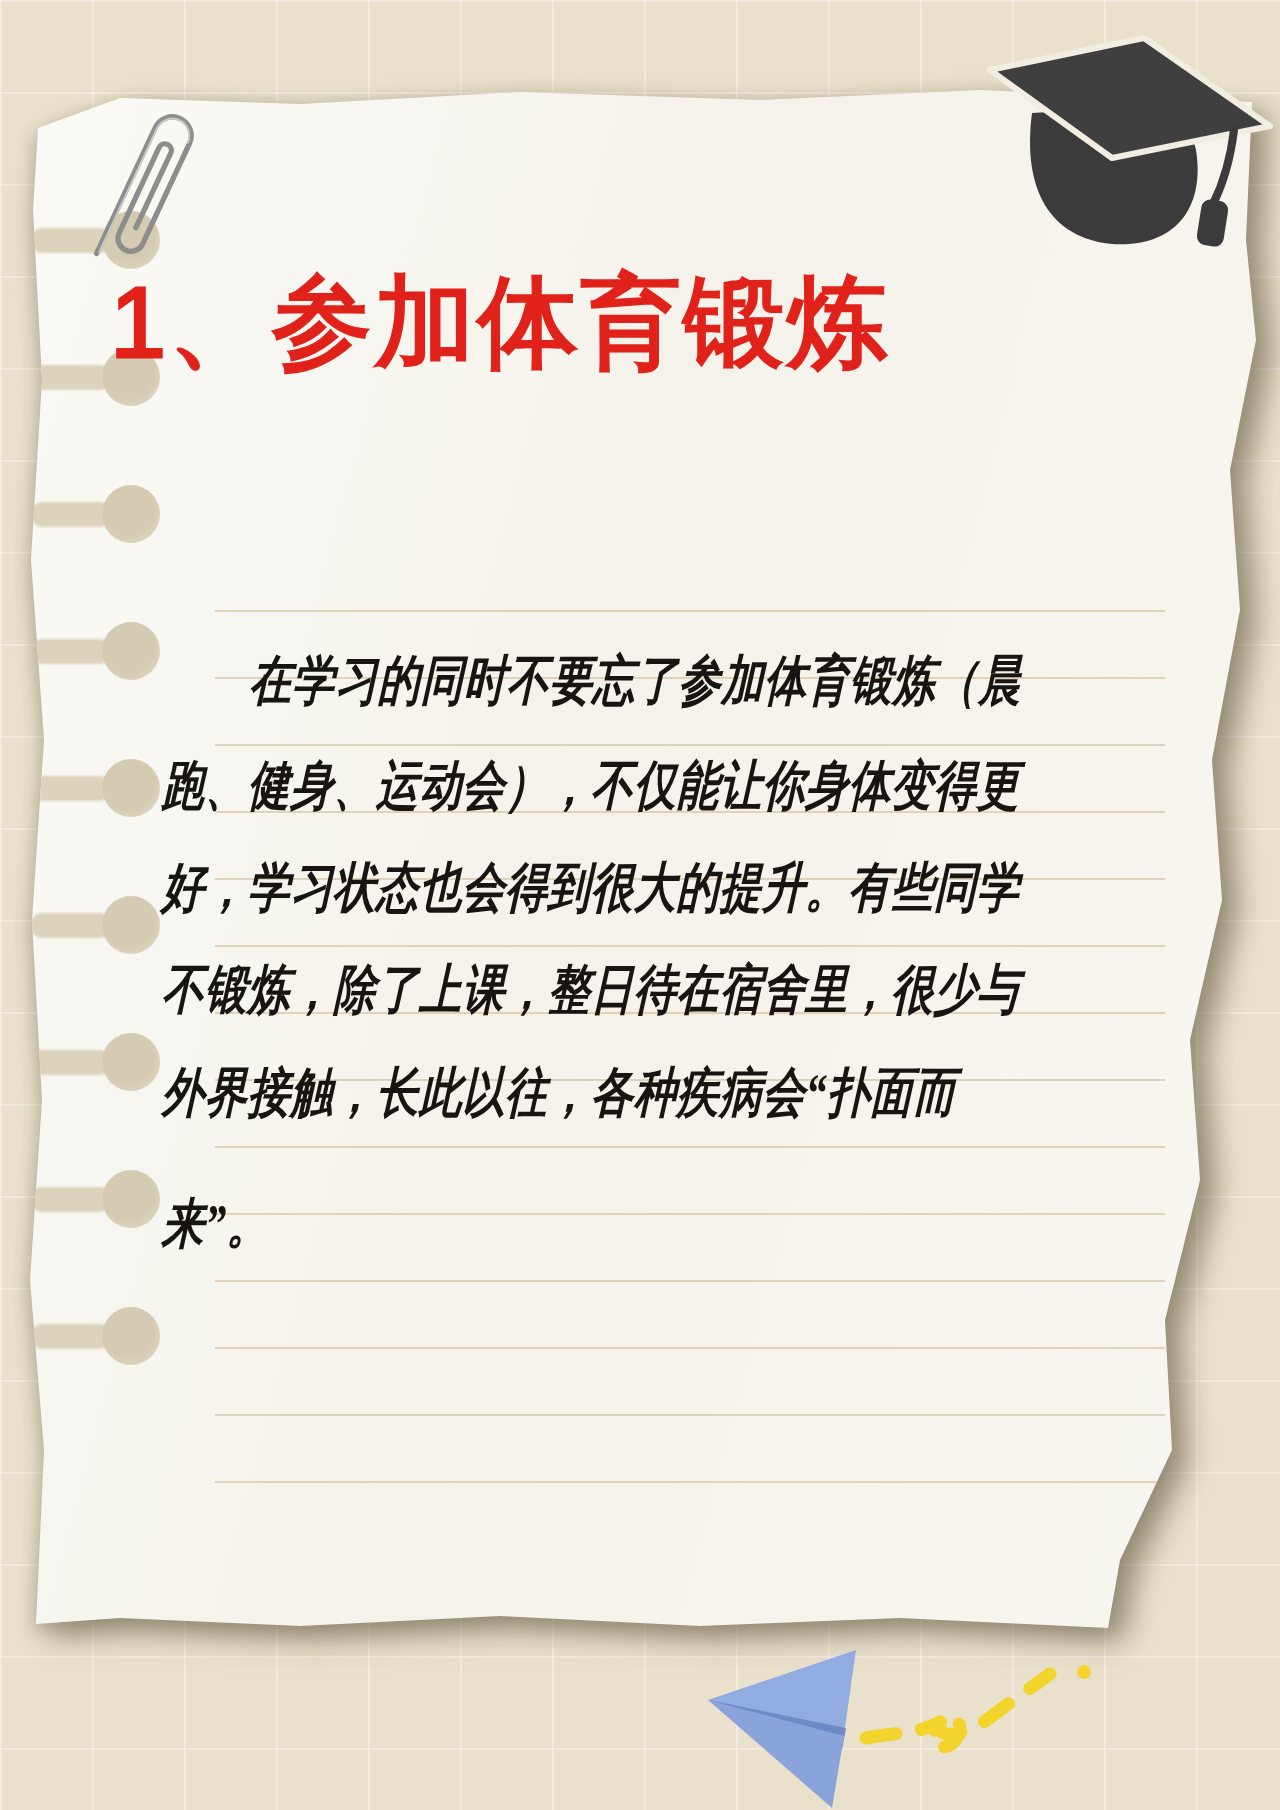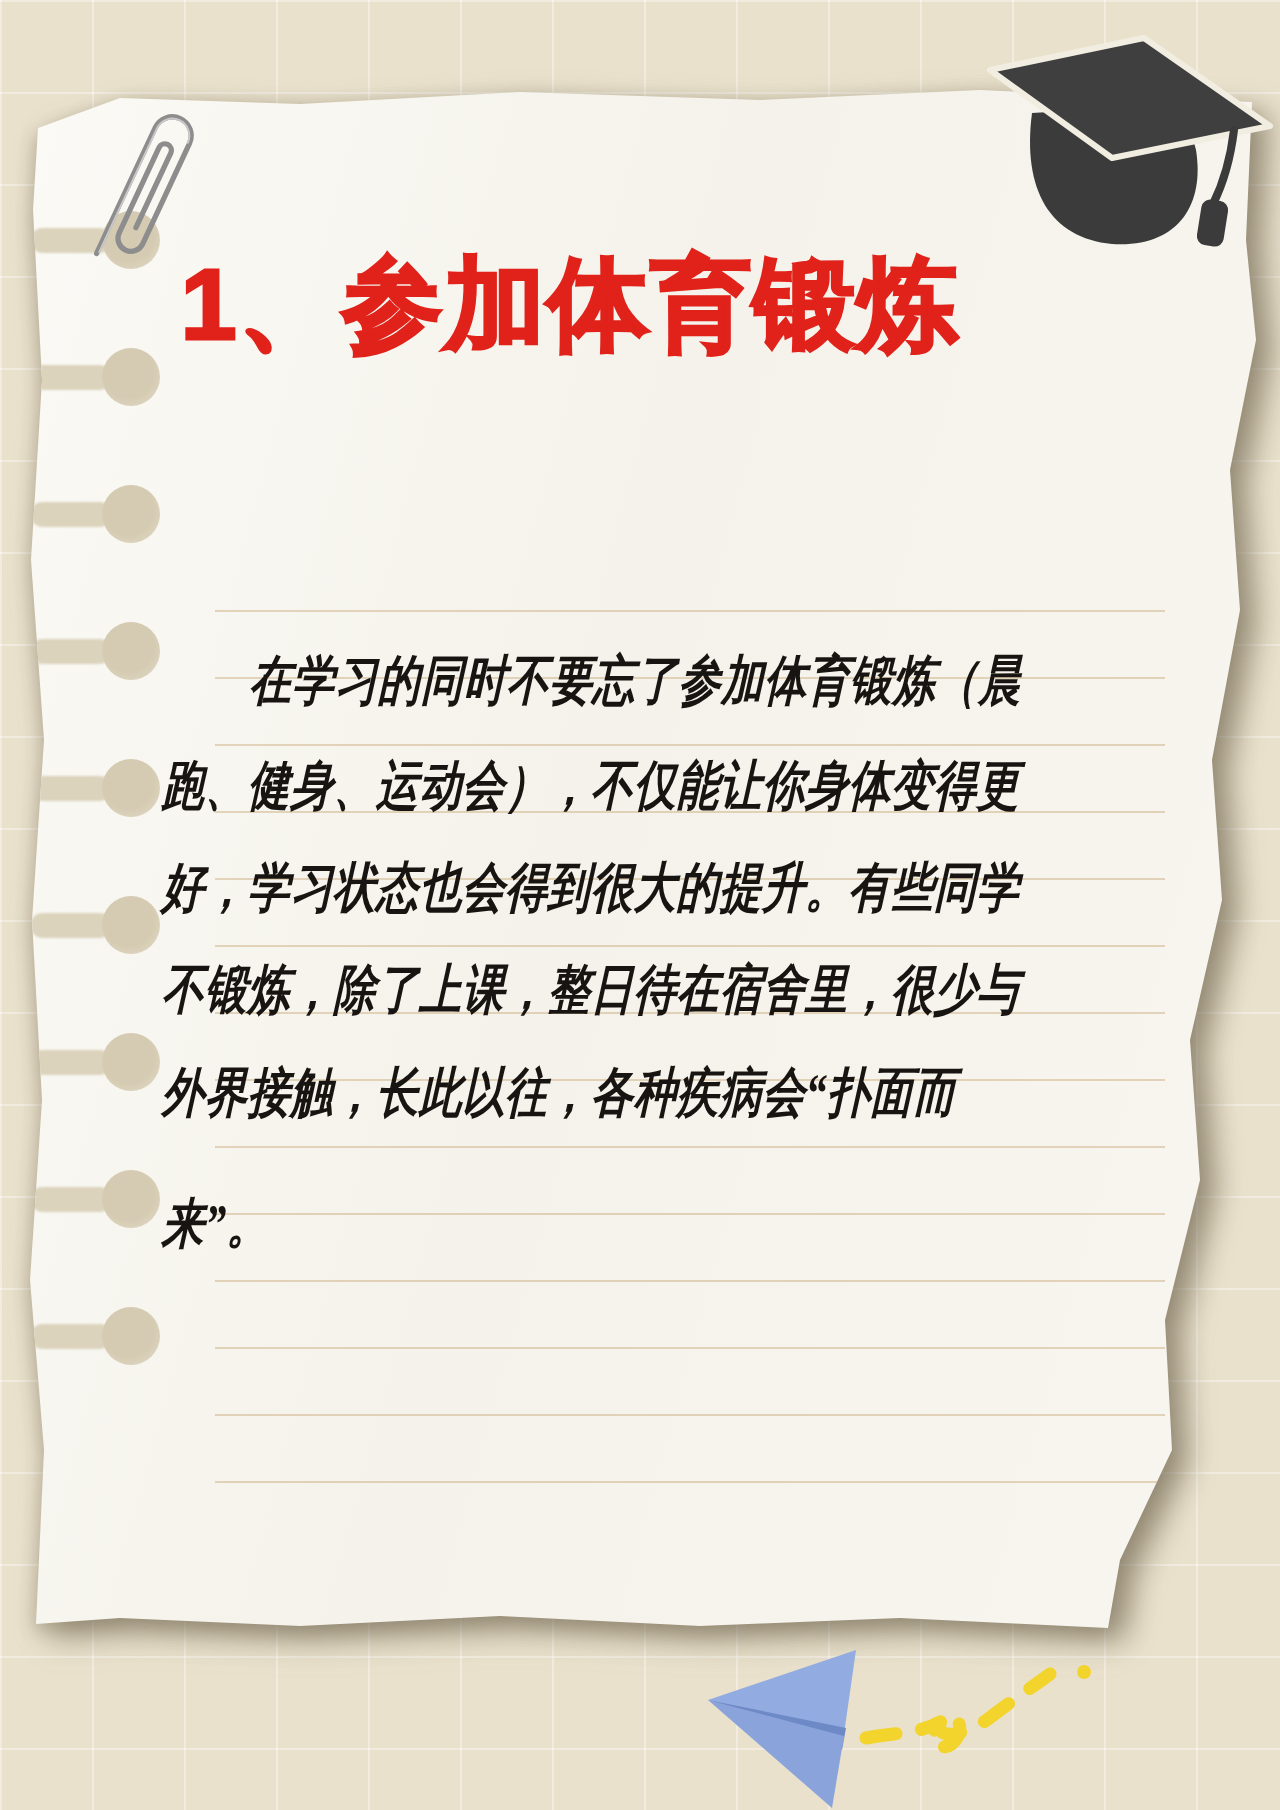--- a/index.html
+++ b/index.html
@@ -28,22 +28,22 @@
   }
   .rules{
     position:absolute;left:215px;top:545px;width:950px;height:944px;
     background:repeating-linear-gradient(to bottom,transparent 0 64.5px,rgba(203,172,126,.48) 64.5px 67px);
   }
   .hole{position:absolute;left:30px;width:130px;height:58px;}
   .hole::before{content:'';position:absolute;left:0;top:17px;width:82px;height:25px;border-radius:13px;background:#dcd3bd;filter:blur(1.2px);}
   .hole::after{content:'';position:absolute;right:0;top:0;width:58px;height:58px;border-radius:50%;
     background:radial-gradient(circle at 45% 42%,#d5cbb2 0 55%,#ddd4bf 78%,#e6dfcc 100%);filter:blur(.6px);}
   .title{
-    position:absolute;left:110px;top:238px;width:920px;margin:0;
-    text-align:center;font-size:101px;font-weight:bold;letter-spacing:2px;
+    position:absolute;left:110px;top:256px;width:920px;margin:0;
+    font-size:101px;font-weight:normal;letter-spacing:2px;
     color:#e0221a;-webkit-text-stroke:3px #e0221a;white-space:nowrap;
   }
   .bodyline{
     position:absolute;left:162px;white-space:nowrap;
     font-family:"Liberation Serif", serif;font-style:italic;font-weight:bold;
     font-size:54px;color:#171411;letter-spacing:1px;
     transform:scaleX(.78) skewX(-2deg);transform-origin:0 50%;
   }
   .indent{padding-left:112px;}
   .clip-svg{position:absolute;left:88px;top:90px;width:118px;height:200px;transform:rotate(25deg);}

